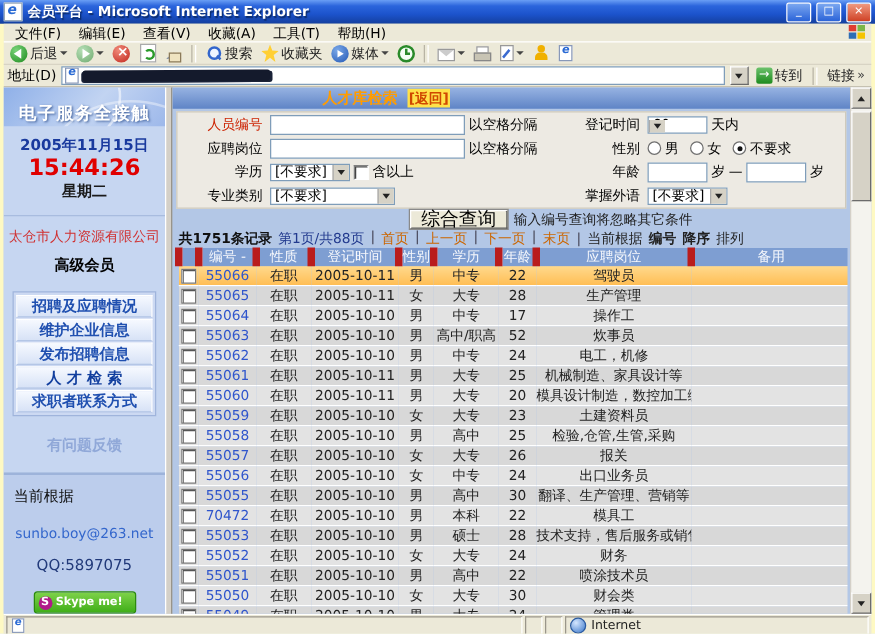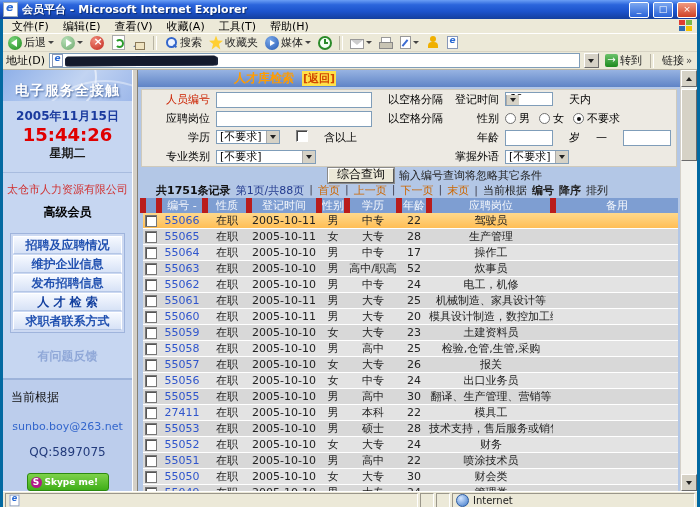--- a/index.html
+++ b/index.html
@@ -1,17 +1,17 @@
 <!DOCTYPE html>
 <html><head>
 <meta charset="utf-8">
 <style>
   html,body{margin:0;padding:0;}
   body{font-family:"DejaVu Sans","Liberation Sans",sans-serif;}
-  .window{width:700px;height:507px;position:relative;background:#0369a1;overflow:hidden;font-size:11px;color:#000;}
+  .window{width:700px;height:507px;position:relative;background:#fef9c3;overflow:hidden;font-size:11px;color:#000;}
   
   .titlebar{height:19px;display:flex;align-items:center;gap:4px;padding:0 3px;
     background:linear-gradient(180deg,#6a9ef5 0%,#2b65dc 25%,#1c53cc 60%,#143f9e 100%);}
   .app-icon{width:13px;height:13px;background:#fff;border:1px solid #9ab;position:relative;flex:0 0 auto;}
   .app-icon::after{content:"e";position:absolute;left:2px;top:-2px;color:#2a6ad4;font-weight:bold;font-style:italic;font-size:11px;}
   .title-text{flex:1;color:#fff;font-weight:bold;font-size:11px;text-shadow:1px 1px 1px #0a2a6a;white-space:nowrap;overflow:hidden;}
   .wbtn{width:18px;height:14px;border:1px solid #fff;border-radius:2px;color:#fff;font-size:9px;line-height:12px;text-align:center;
     background:linear-gradient(180deg,#7ba7f0,#2a63d8);flex:0 0 auto;}
   .wbtn.close{background:linear-gradient(180deg,#f09a80,#cf4125);}
   
@@ -93,46 +93,46 @@
   .feedback{text-align:center;color:#90a8d8;font-size:12px;font-weight:bold;margin-top:15px;}
   .support{margin-top:13px;border-top:2px solid #9db3da;background:#bccdec;flex:1;padding-top:9px;}
   .sup-title{padding-left:8px;font-size:12px;color:#111;}
   .sup-email{text-align:center;color:#3366cc;margin-top:14px;font-size:11px;cursor:pointer;}
   .sup-qq{text-align:center;color:#223a7a;margin-top:12px;font-size:12px;}
   .skype{margin:14px auto 0;width:74px;height:16px;background:linear-gradient(180deg,#7ed24a,#3fae18);border:1px solid #2c8a0e;border-radius:3px;
     display:flex;align-items:center;gap:3px;padding:0 3px;cursor:pointer;}
   .skype-s{width:11px;height:11px;border-radius:50%;background:#b01a8a;color:#fff;font-size:9px;font-weight:bold;text-align:center;line-height:11px;}
   .skype-label{color:#fff;font-size:9px;font-weight:bold;white-space:nowrap;}
   
-  .mheader{height:17px;background:linear-gradient(180deg,#97b3e2,#5f84c6);display:flex;align-items:center;gap:8px;padding-left:96px;}
+  .mheader{height:17px;background:linear-gradient(180deg,#97b3e2,#5f84c6);display:flex;align-items:center;gap:8px;padding-left:120px;}
   .mh-title{color:#ff9c00;font-weight:bold;font-size:12px;white-space:nowrap;}
   .mh-back{background:#ffe24a;color:#d04800;font-weight:bold;font-size:11px;padding:0 1px;cursor:pointer;white-space:nowrap;}
   .fpanel{margin:2px 3px 0;background:#edeae3;border:1px solid #cfcabc;height:76px;display:flex;font-size:11px;}
   .fcol{display:grid;grid-auto-rows:19px;align-items:center;}
   .fcol.left{width:300px;grid-template-columns:60px 1fr;padding-left:14px;}
   .fcol.right{flex:1;grid-template-columns:62px 1fr;}
   .flabel{text-align:right;padding-right:6px;white-space:nowrap;}
   .flabel.red{color:#cc2200;}
-  .fctrl{display:flex;align-items:flex-start;gap:16px;white-space:nowrap;}
+  .fctrl{display:flex;align-items:center;gap:3px;white-space:nowrap;}
   .tinput{height:12px;background:#fff;border:1px solid #7f9db9;}
   .w150{width:150px;} .w42{width:42px;}
   .sel{display:inline-flex;align-items:stretch;background:#fff;border:1px solid #7f9db9;height:14px;box-sizing:border-box;}
   .sel .seltxt{padding:0 3px;line-height:12px;flex:1;overflow:hidden;}
   .sel .selbtn{width:12px;background:#d6d2c6;border-left:1px solid #aaa;display:flex;align-items:center;justify-content:center;}
   .w64{width:64px;} .w100{width:100px;} .w48{width:48px;flex-direction:column;}
   .xcb{width:10px;height:10px;background:#fff;border:1px solid;border-color:#808080 #fff #fff #808080;box-shadow:inset 1px 1px 0 #444;}
   .rad{width:9px;height:9px;border-radius:50%;background:#fff;border:1px solid #707070;display:inline-block;position:relative;}
   .rad.on::after{content:"";position:absolute;left:2.5px;top:2.5px;width:4px;height:4px;border-radius:50%;background:#111;}
   .radio-group{display:flex;align-items:center;gap:3px;}
   .radio-group .rlabel{margin-right:6px;}
   .queryrow{height:16px;display:flex;align-items:center;gap:5px;margin:1px 0 0 190px;}
   .btn{background:#ece9d8;border:1px solid;border-color:#fff #5a5a5a #5a5a5a #fff;box-shadow:0 0 0 1px #8a8a8a;
-    font-size:12px;line-height:13px;padding:0 8px;cursor:pointer;font-family:Liberation Mono, monospace;}
+    font-size:15px;line-height:13px;padding:0 8px;cursor:pointer;font-family:Liberation Sans, sans-serif;}
   .qnote{font-size:11px;color:#222;}
-  .pagerow{height:15px;display:flex;align-items:center;gap:5px;padding-left:18px;font-size:11px;white-space:nowrap;}
+  .pagerow{height:15px;display:flex;align-items:center;gap:5px;padding-left:5px;font-size:11px;white-space:nowrap;}
   .pg-total{font-weight:bold;color:#111;}
   .pg-page{color:#223a8e;}
   .pg-sep{color:#445;}
   .pg-link{color:#cc6600;cursor:pointer;}
   .pg-sort{color:#222;}
   .pg-bold{font-weight:bold;cursor:pointer;}
   table.res{border-collapse:collapse;table-layout:fixed;margin:0 2px;width:calc(100% - 4px);font-size:11px;}
   table.res th{background:#7e9ed2;color:#f6f8fc;font-weight:normal;height:14px;border-left:6px solid #b91c1c;padding:0;overflow:hidden;white-space:nowrap;}
   table.res td{height:13px;text-align:center;padding:0;border-bottom:1px solid #fff;color:#222;overflow:hidden;white-space:nowrap;}
   tr.r-odd td{background:#e3e3e3;}
@@ -565,21 +565,21 @@
                 <td>男</td>
                 <td>高中</td>
                 <td>30</td>
                 <td>翻译、生产管理、营销等</td>
                 <td></td>
               </tr>
               <tr class="r-odd">
                 <td>
                   <div class="rowcb"></div>
                 </td>
-                <td><span class="id-link">27411</span></td>
+                <td><span class="id-link">70472</span></td>
                 <td>在职</td>
                 <td>2005-10-10</td>
                 <td>男</td>
                 <td>本科</td>
                 <td>22</td>
                 <td>模具工</td>
                 <td></td>
               </tr>
               <tr class="r-even">
                 <td>

